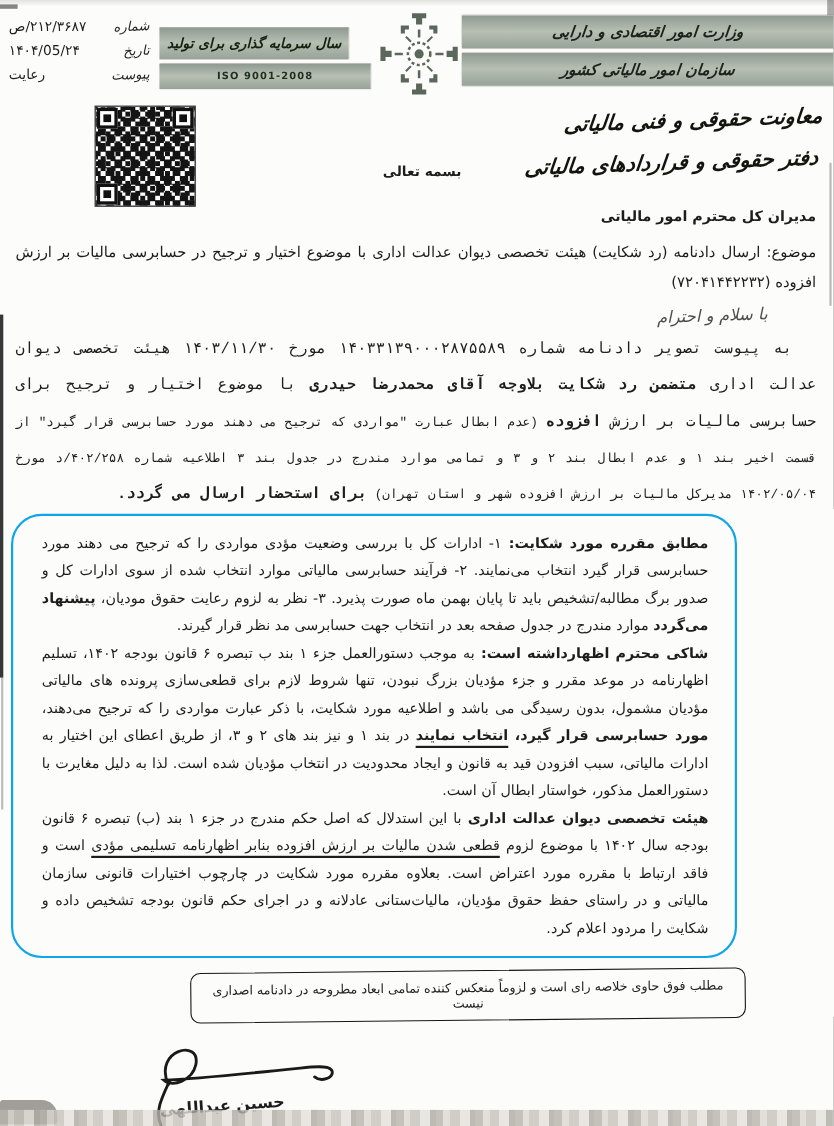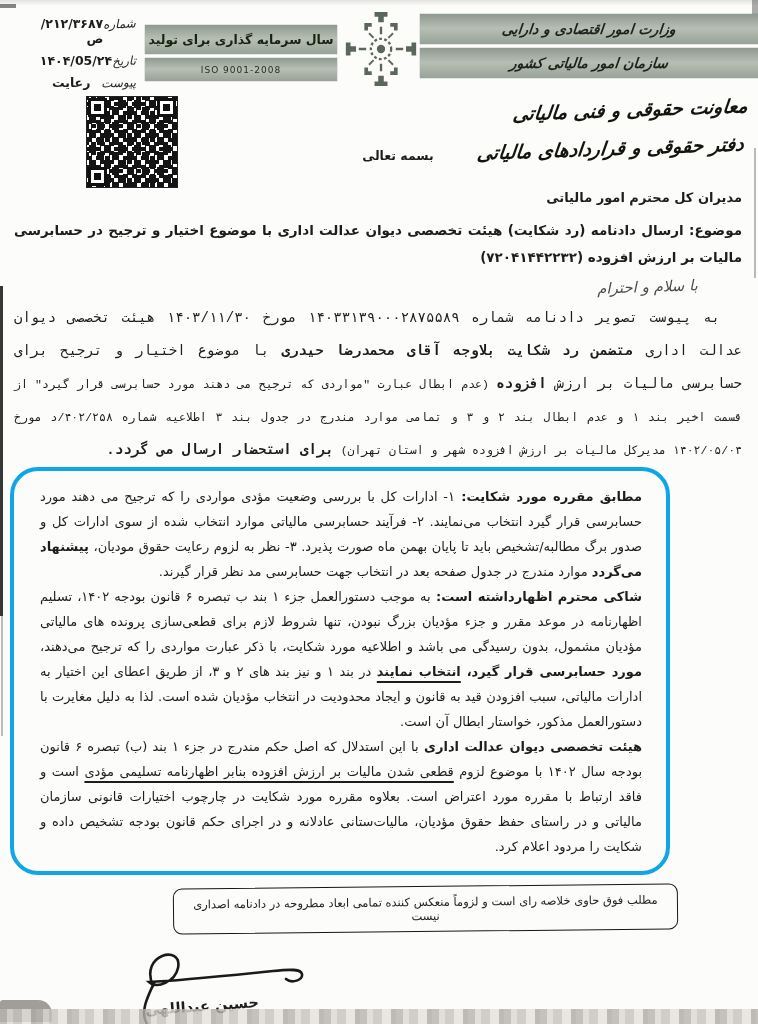--- a/index.html
+++ b/index.html
@@ -20,67 +20,67 @@
     left:0; bottom:0; width:758px; height:15px; opacity:.8;
     background:repeating-linear-gradient(90deg,#b7b3ac 0 7px,#dbd8d2 7px 13px,#c6c2bb 13px 22px,#e4e1db 22px 31px,#aeaaa3 31px 36px);
   }
   .bottom-blob { left:0; bottom:2px; width:52px; height:22px; background:#55514b; opacity:.55; border-radius:3px 14px 2px 0; }
   .top-fade { left:0; top:0; width:758px; height:6px; background:linear-gradient(180deg,#c9c9c5,transparent); opacity:.5; }
 
   
   .meta { position:absolute; top:16px; left:8px; width:128px; font-size:12.5px; }
   .meta-row { display:flex; justify-content:space-between; align-items:baseline; margin-bottom:7px; }
   .meta-lbl { font-style:italic; font-size:12px; color:#262626; transform:rotate(-2deg); }
-  .meta-val { font-weight:700; letter-spacing:.3px;margin-left:44px; }
+  .meta-val { font-weight:400; letter-spacing:.3px; }
 
   .bar { position:absolute; background:linear-gradient(180deg,#8f998f 0%,#b7bfb4 48%,#99a298 100%); box-shadow:0 0 1px #6c756c; }
   .bar-min   { left:420px; width:338px; top:14px; height:30px; }
   .bar-org   { left:420px; width:338px; top:48px; height:30px; }
-  .bar-slg   { left:145px; width:192px; top:25px; height:29px; }
+  .bar-slg   { left:145px; width:172px; top:25px; height:29px;font-style:italic; }
   .bar-iso   { left:145px; width:192px; top:58px; height:23px; }
   .bar-txt { width:100%; height:100%; display:flex; align-items:center; justify-content:center; }
   .callig { font-family:"DejaVu Serif","Liberation Serif",serif; font-style:italic; font-weight:700; color:#1c231c; transform:skewX(-6deg); }
   .bar-min .bar-txt, .bar-org .bar-txt { font-size:14px; }
   .bar-slg .bar-txt { font-size:12.5px; font-weight:700; color:#15240f; }
-  .bar-iso .bar-txt { font-size:9px; font-weight:400; letter-spacing:1px; color:#20301c; direction:ltr;text-align:right; }
+  .bar-iso .bar-txt { font-size:9px; font-weight:700; letter-spacing:1px; color:#20301c; direction:ltr;text-align:right; }
 
   .emblem { position:absolute; left:344px; top:10px; width:74px; height:78px; }
 
   .qr { position:absolute; left:86px; top:96px; width:92px; height:92px; border:1px solid #222;
         background:
           repeating-conic-gradient(#141414 0% 25%, transparent 0% 50%) 0px 0px/9px 9px,
           repeating-conic-gradient(transparent 0% 25%, #141414 0% 50%) 2px 3px/15px 15px,
           #fff; }
   .qr .f { position:absolute; width:19px; height:19px; border:3px solid #111; background:#fff; }
   .qr .f::after { content:''; position:absolute; inset:3px; background:#111; }
   .f-tl { left:1px; top:1px; } .f-tr { right:1px; top:1px; } .f-bl { left:1px; bottom:1px; }
 
   .deputy { position:absolute; right:12px; top:92px; width:320px; text-align:right;
             font-family:"DejaVu Serif","Liberation Serif",serif; font-style:italic; font-weight:700;
             font-size:19px; line-height:38px; color:#14140f; transform:rotate(-2deg) skewX(-8deg); }
-  .besmele { position:absolute; left:348px; top:148px; width:100px; text-align:center; font-weight:700; font-size:12.5px; }
+  .besmele { position:absolute; left:348px; top:148px; width:100px; text-align:left; font-weight:700; font-size:12.5px; }
 
   
   .content { position:absolute; left:14px; right:16px; top:190px; }
   .recipient { font-size:13px; font-weight:700; margin-bottom:12px; }
-  .subject { font-size:13.5px; font-weight:700; line-height:27px; text-align:justify; margin-bottom:7px; }
+  .subject { font-size:13.5px; font-weight:400; line-height:27px; text-align:justify; margin-bottom:7px; }
   .greeting { font-style:italic; font-size:15px; color:#2e2e2e; margin:2px 44px 6px 0; width:fit-content;
               transform:rotate(-2deg); opacity:.85; letter-spacing:1px; }
   .body-p { font-size:14px; line-height:33px; text-align:justify; text-indent:22px;font-family:Liberation Mono, monospace; }
   .body-p .sm { font-size:11.5px; }
   .b { font-weight:700; }
   .u { text-decoration:underline; text-underline-offset:5px; text-decoration-thickness:1.5px;margin-top:20px; }
 
   .sum-label { position:relative; width:fit-content; margin:13px 24px 9px auto;
                border:2px solid #161616; border-radius:10px; padding:5px 20px 7px;
                font-size:14px; font-weight:700; }
   .sum-label::before { content:''; position:absolute; left:-24px; top:-2px; width:26px; height:2px; background:#161616; }
   .sum-label::after  { content:''; position:absolute; left:-10px; top:-8px; width:2px; height:9px; background:#161616; }
 
-  .big-box { border:4px solid #0ea5e9; border-radius:28px; margin:0 72px 0 -4px;
+  .big-box { border:2px solid #0ea5e9; border-radius:28px; margin:0 72px 0 -4px;
              padding:13px 24px 12px 26px; }
   .big-box p { font-size:13px; line-height:25px; text-align:justify; }
 
   .disclaimer { width:505px; margin:11px 64px 0 auto; border:1.5px solid #161616; border-radius:9px;
                 padding:8px 14px; font-size:11.5px; text-align:center; transform:rotate(-.6deg); color:#222; }
 
   
   .sign { position:absolute; left:95px; top:936px; width:270px; height:110px; }
   .sign svg { position:absolute; left:0; top:0; overflow:visible; }
   .sign-name { position:absolute; left:50px; top:62px; font-size:14.5px; font-weight:700; transform:rotate(-4deg); white-space:nowrap; }

